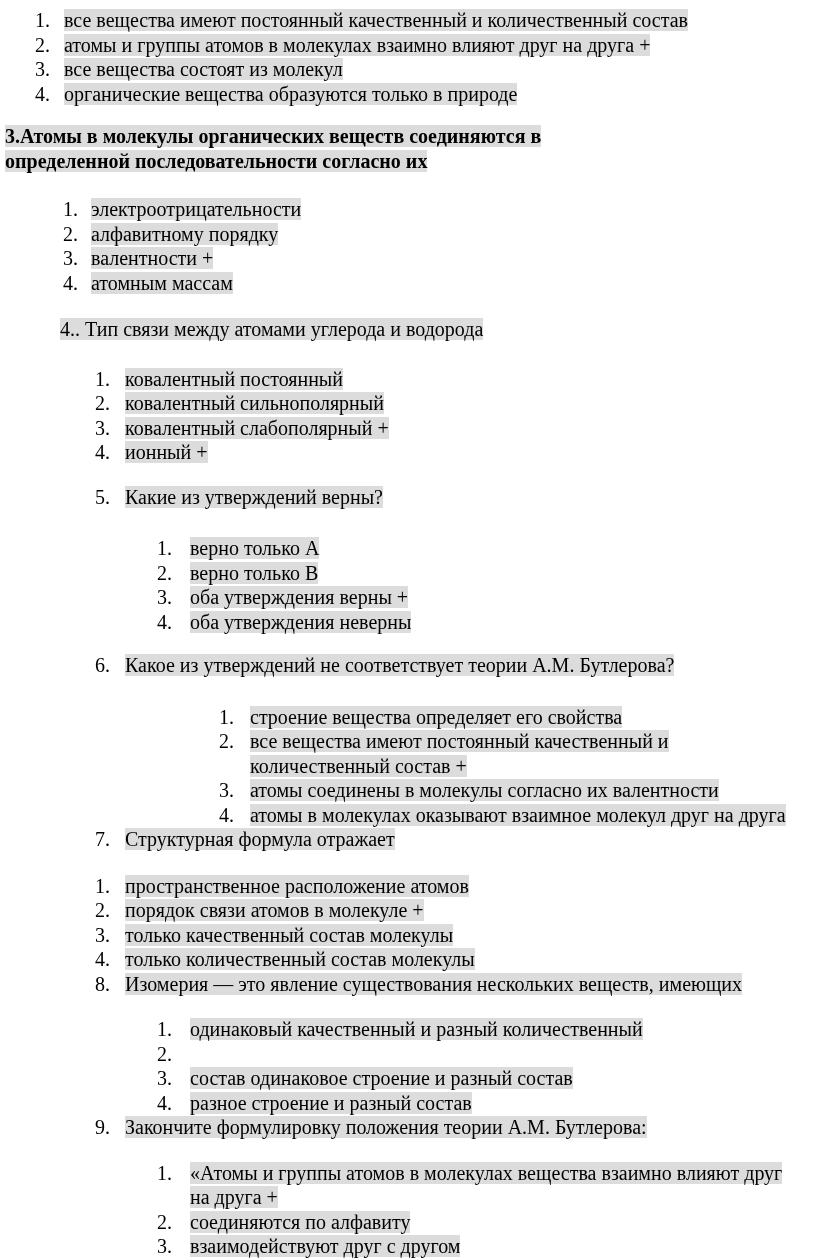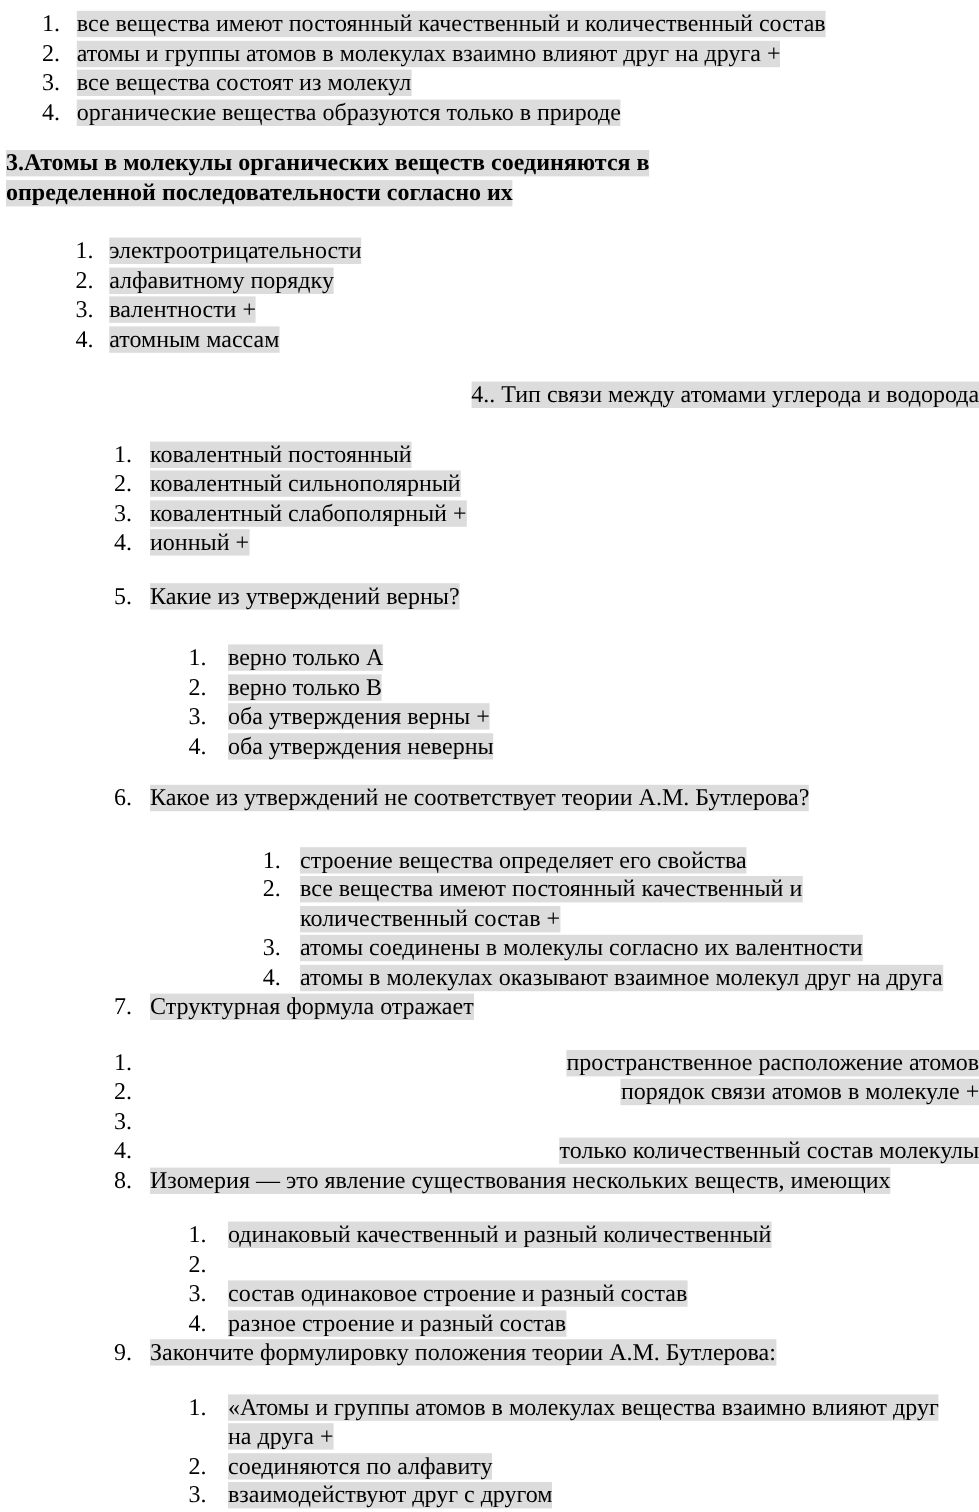--- a/index.html
+++ b/index.html
@@ -23,21 +23,21 @@
   .lv1 { padding-left: 64px;  }  .lv1 > .num { left: 35px;  }
   .lv2 { padding-left: 91px;  }  .lv2 > .num { left: 63px;  }
   .lv3 { padding-left: 125px; }  .lv3 > .num { left: 95px;  }
   .lv4 { padding-left: 190px; }  .lv4 > .num { left: 157px; }
   .lv5 { padding-left: 250px; }  .lv5 > .num { left: 219px; }
   .para3 { padding-left: 5px; width: 655px; }
   .para4 { padding-left: 60px; }
   
   .mt18 { margin-top: 18px; font-weight: bold; } .mt19 { margin-top: 19px; }
   .mt20 { margin-top: 20px; } .mt21 { margin-top: 21px; }
-  .mt22 { margin-top: 22px; text-align: right; } .mt24 { margin-top: 24px; }
+  .mt22 { margin-top: 22px; } .mt24 { margin-top: 24px; }
   .mt25 { margin-top: 25px; } .mt27 { margin-top: 27px; }
   .w500 { width: 500px; }
   .w600 { width: 600px; }
 </style>
 </head>
 <body style="background: rgb(255, 255, 255); color: rgb(0, 0, 0);">
 
 <div>
 
   <div>
@@ -157,20 +157,21 @@
     <div class="line lv3">
       <span class="num">1.</span>
       <span class="hl">пространственное расположение атомов</span>
     </div>
     <div class="line lv3">
       <span class="num">2.</span>
       <span class="hl">порядок связи атомов в молекуле +</span>
     </div>
     <div class="line lv3">
       <span class="num">3.</span>
+      <span class="hl">только качественный состав молекулы</span>
     </div>
     <div class="line lv3">
       <span class="num">4.</span>
       <span class="hl">только количественный состав молекулы</span>
     </div>
   </div>
 
   <div class="line lv3">
     <span class="num">8.</span>
     <span class="hl">Изомерия — это явление существования нескольких веществ, имеющих</span>

